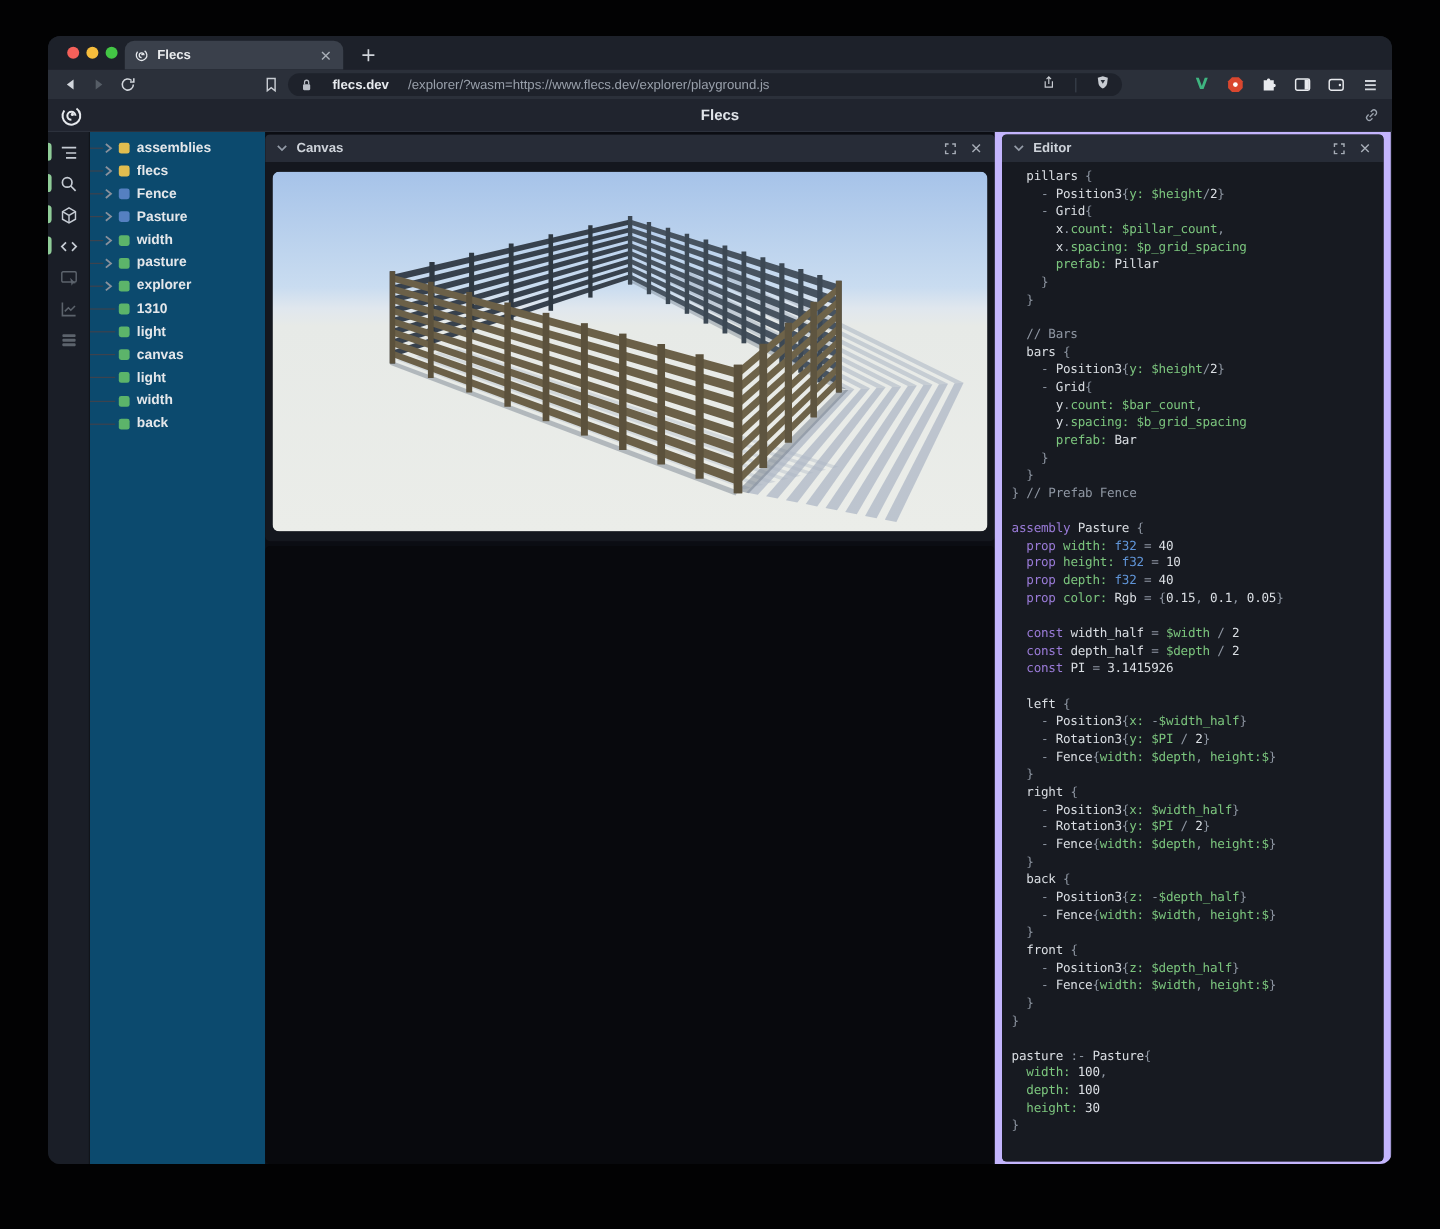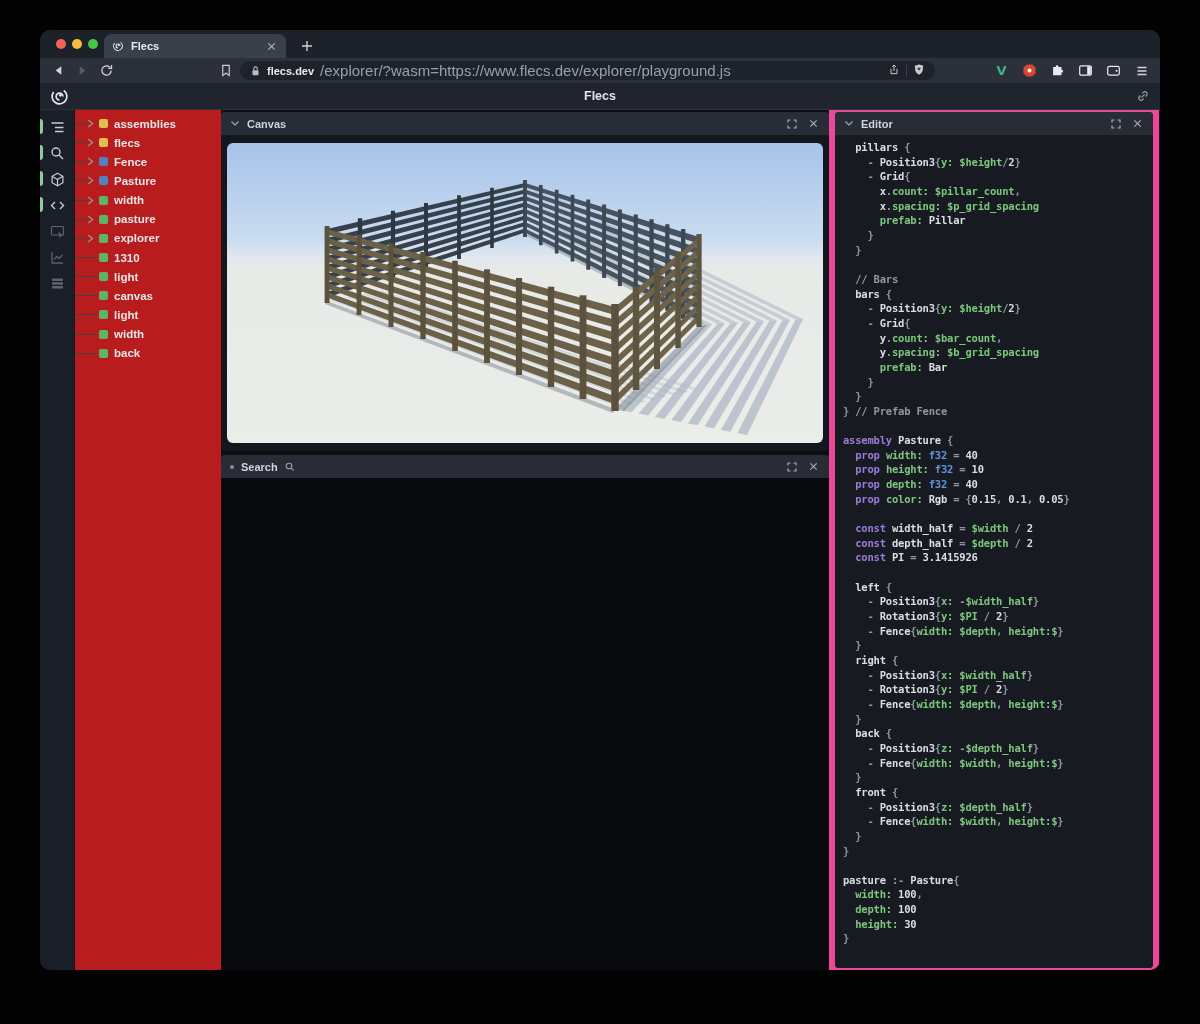--- a/index.html
+++ b/index.html
@@ -15,66 +15,66 @@
   .tab { position:absolute; left:64px; top:4px; width:182px; height:24px; background:#3a404b;
     border-radius:8px 8px 0 0; display:flex; align-items:center; padding:0 8px; gap:7px; }
   .tab-title { font-size:11px; font-weight:700; color:#e9ebee; flex:1; }
   .tab-close { margin-left:auto; width:14px; height:14px; display:flex; align-items:center; justify-content:center; }
   .newtab { position:absolute; left:256px; top:5px; width:22px; height:22px; display:flex; align-items:center; justify-content:center; }
 
   .toolbar { position:relative; height:25px; background:#2b303a; display:flex; align-items:center; }
   .navbtn { position:absolute; top:4px; width:17px; height:17px; display:flex; align-items:center; justify-content:center; }
   .nb-back{left:10px;} .nb-fwd{left:34px;} .nb-reload{left:58px;} .nb-bookmark{left:177px;}
   .urlbar { position:absolute; left:200px; top:3px; width:695px; height:19px; background:#1e222b;
-    border-radius:10px; display:flex; align-items:center; padding:0 10px; gap:6px; }
+    border-radius:10px; display:flex; align-items:center; padding:0 10px; gap:16px; }
   .url-domain { font-size:11px; font-weight:700; color:#e7eaee; white-space:nowrap; }
-  .url-path { font-size:15px; color:#99a0ab; white-space:nowrap; overflow:hidden; flex:1; }
+  .url-path { font-size:11px; color:#99a0ab; white-space:nowrap; overflow:hidden; flex:1; }
   .url-divider { width:1px; height:12px; background:#3a414d; }
   .extrow { position:absolute; right:10px; top:0; height:25px; display:flex; align-items:center; gap:11px; }
   .extrow .ext { width:17px; height:17px; display:flex; align-items:center; justify-content:center; }
   .v-label { color:#3fb580; font-weight:700; font-size:13px; font-family:"DejaVu Sans",sans-serif; }
 
   
   .appheader { position:relative; height:27px; background:#20242e; border-bottom:1px solid #2c313c;
     display:flex; align-items:center; justify-content:center; }
   .app-logo { position:absolute; left:10px; top:4px; }
   .app-title { font-size:12.5px; font-weight:600; color:#e0e4e9; }
   .link-btn { position:absolute; right:10px; top:6px; }
 
   .appbody { display:flex; height:860px; }
   .rail { width:35px; background:#1a1e27; border-right:1px solid #11141a; padding-top:4px; }
   .rail-item { position:relative; height:26px; display:flex; align-items:center; justify-content:center; color:#5c636c; }
   .rail-item.active { color:#c6ccd4; }
   .rail-ind { position:absolute; left:0; top:5px; width:3px; height:15px; border-radius:0 3px 3px 0; background:#8fcc98; }
 
-  .tree { width:146px; background:#b91c1c; padding-top:4px;text-decoration:underline; }
+  .tree { width:146px; background:#0c4a6e; padding-top:4px;text-decoration:underline; }
   .tree-item { position:relative; height:19.15px; display:flex; align-items:center; cursor:default; }
   .tree-item .guide { position:absolute; left:0; top:9px; height:1px; background:#3d434e; }
   .tree-item.exp .guide { width:11px; } .tree-item.leaf .guide { width:21px; }
   .tree-item .chev { position:absolute; left:12px; top:5px; }
   .tree-item .sq { position:absolute; left:24px; top:5px; width:9px; height:9px; border-radius:2px; }
   .tree-item .lbl { position:absolute; left:39px; font-size:11.5px; font-weight:600; color:#e4e7ea; }
 
   .main { width:608px; background:#0b0d13; display:flex; flex-direction:column; padding-top:2px; gap:4px; }
   .panel { border-radius:4px; overflow:hidden; background:#14171e; display:flex; flex-direction:column; }
   .panel-header { height:23px; background:#272c37; display:flex; align-items:center; padding:0 9px; gap:7px; flex:none; }
   .panel-title { font-size:11px; font-weight:700; color:#ced3da; }
   .ph-spacer { flex:1; }
   .ph-btn { width:14px; height:14px; display:flex; align-items:center; justify-content:center; }
   .canvas-panel { height:339px; flex:none; }
   .canvas-body { height:316px; padding:8px 6px; }
   .viewport { width:596px; height:300px; border-radius:6px; overflow:hidden; }
   .search-panel { flex:1; }
   .search-body { flex:1; background:#08090d; }
   .search-dot { width:4px; height:4px; border-radius:50%; background:#8a919c; }
 
-  .editor-col { width:330px; background:#ec4899; padding:2px 6px 0 6px; }
+  .editor-col { width:330px; background:#c4b5fd; padding:2px 6px 0 6px; }
   .editor-panel { height:856px; }
   .editor-body { flex:1; background:#171a21; padding:5px 0 0 8px; overflow:hidden;
-    font-family:"DejaVu Sans Mono", monospace; font-size:10.5px; font-weight:700;
+    font-family:"DejaVu Sans Mono", monospace; font-size:10.5px; font-weight:400;
     letter-spacing:-0.2px; line-height:14.66px; white-space:pre; }
   .code-line { min-height:14.66px; }
   .tok-w{color:#dadee3} .tok-p{color:#8f97a3} .tok-c{color:#8f97a3}
   .tok-g{color:#7cc67e} .tok-v{color:#9a7bd8} .tok-b{color:#6095d8}
 </style>
 </head>
 <body>
 
 <div class="window">
 
@@ -458,39 +458,20 @@
                   <polygon points="320.8,244.0 327.2,244.0 327.2,143.7 320.8,143.7" fill="#5b513c"></polygon>
                   <polygon points="352.6,256.0 359.4,256.0 359.4,152.3 352.6,152.3" fill="#5b513c"></polygon>
                   <polygon points="384.5,268.0 391.5,268.0 391.5,161.0 384.5,161.0" fill="#5b513c"></polygon>
                 </g>
             </svg>
           </div>
         </div>
       </div>
 
       <div class="panel search-panel">
-        <div class="panel-header">
-          <span class="search-dot"></span>
-          <span class="panel-title">Search</span>
-          <svg width="10" height="10" viewBox="0 0 11 11">
-              <circle cx="4.4" cy="4.4" r="3.1" fill="none" stroke="#9aa1ab" stroke-width="1.2"></circle>
-              <path d="M6.8 6.8L9.6 9.6" stroke="#9aa1ab" stroke-width="1.2"></path>
-            </svg>
-          <span class="ph-spacer"></span>
-          <span class="ph-btn">
-            <svg width="10" height="10" viewBox="0 0 10 10">
-                <path d="M1 3.5V1h2.5M6.5 1H9v2.5M9 6.5V9H6.5M3.5 9H1V6.5" fill="none" stroke="#a7adb7" stroke-width="1.2"></path>
-              </svg>
-          </span>
-          <span class="ph-btn">
-            <svg width="9" height="9" viewBox="0 0 10 10">
-                <path d="M1.5 1.5l7 7M8.5 1.5l-7 7" stroke="#a7adb7" stroke-width="1.3"></path>
-              </svg>
-          </span>
-        </div>
         <div class="search-body"></div>
       </div>
     </div>
 
     <div class="editor-col">
       <div class="panel editor-panel">
         <div class="panel-header">
           <svg width="10" height="9" viewBox="0 0 10 9">
               <path d="M1.5 2.5L5 6l3.5-3.5" fill="none" stroke="#949ca8" stroke-width="1.4"></path>
             </svg>

